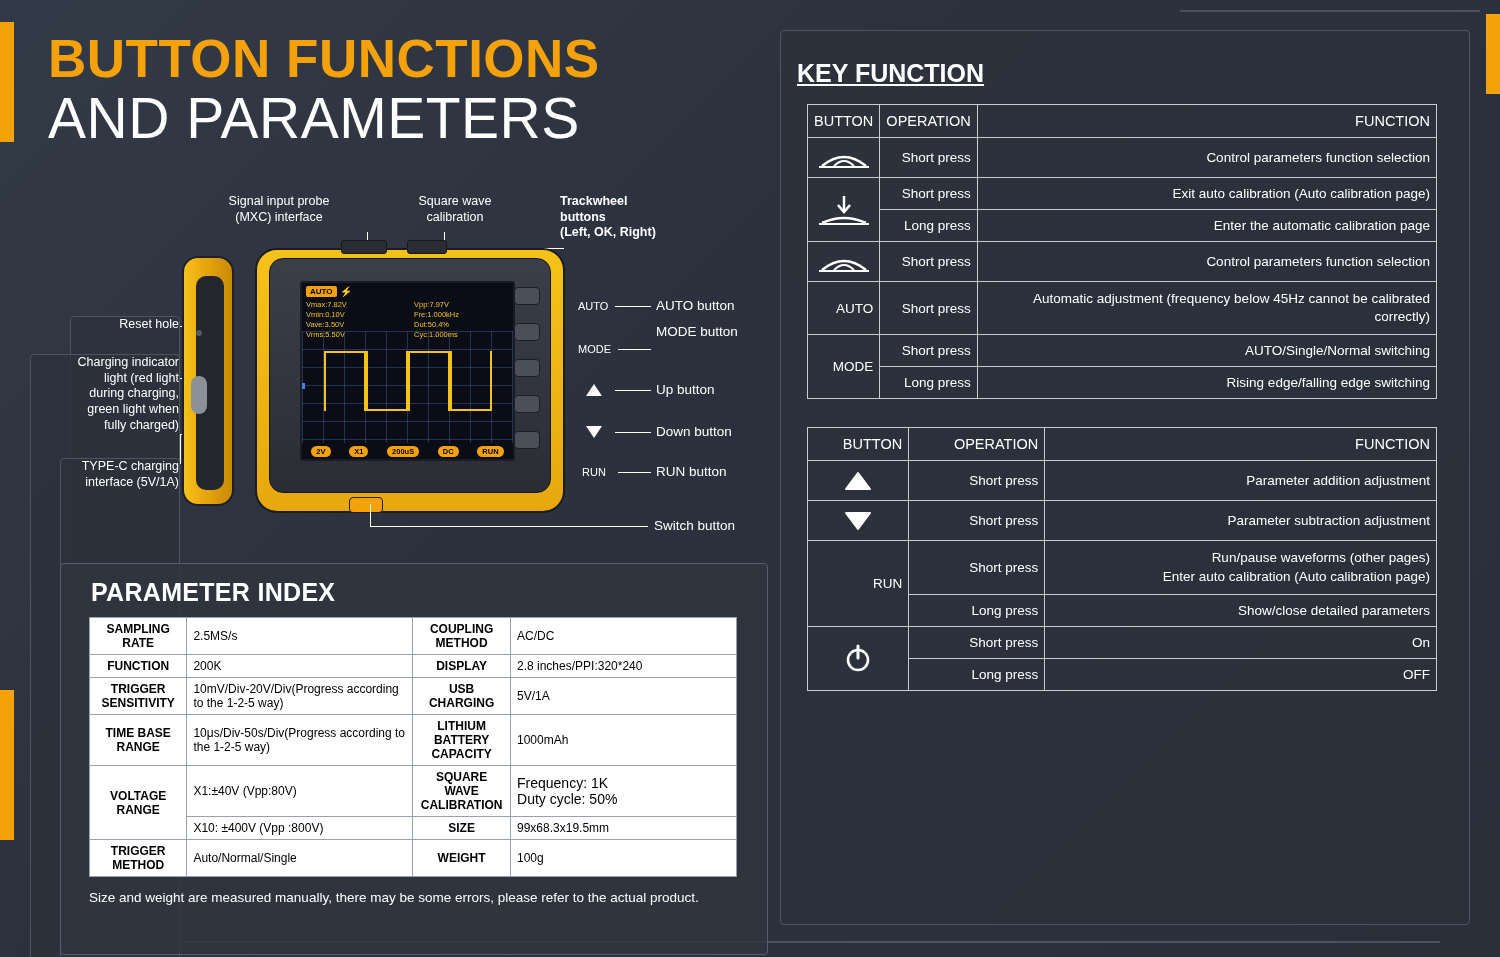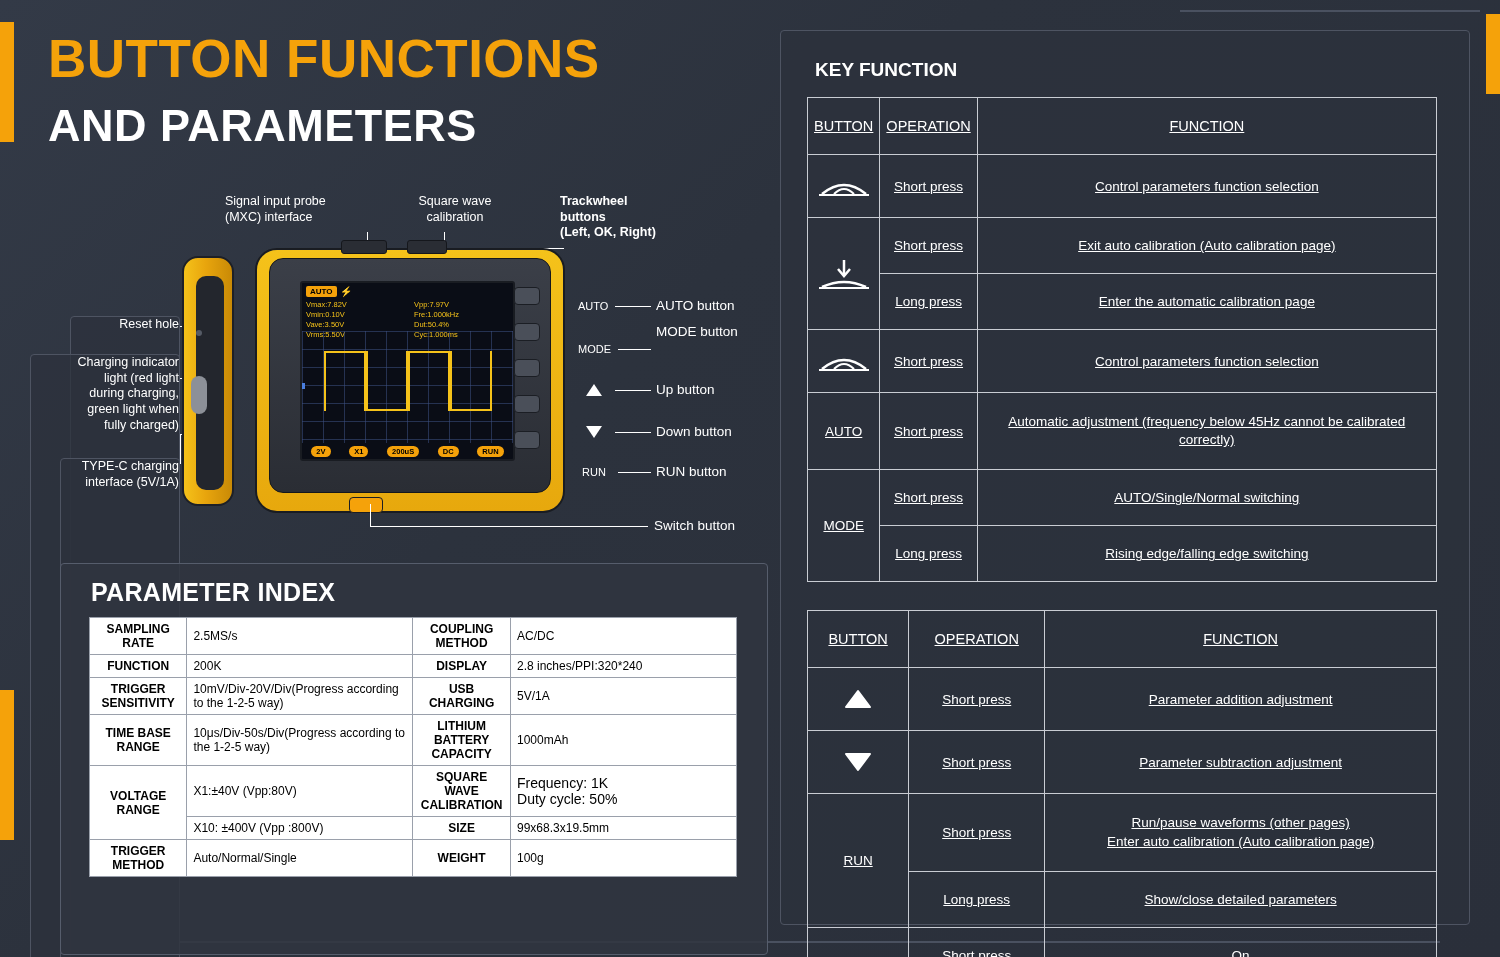--- a/index.html
+++ b/index.html
@@ -27,22 +27,22 @@
 
   
   .left {
     position:absolute; left:30px; top:18px; width:730px; height:920px;
   }
   .title-main {
     font-size:53px; font-weight:bold; color:#f5a20a;
     letter-spacing:0.5px; line-height:1.0; margin:14px 0 0 18px;
   }
   .title-sub {
-    font-size:45px; font-weight:bold; color:#ffffff;
-    letter-spacing:0.5px; line-height:1.05; margin:17px 0 0 18px;
+    font-size:57px; font-weight:normal; color:#ffffff;
+    letter-spacing:0.5px; line-height:1.05; margin:4px 0 0 18px;
   }
 
   
   .diagram { position:absolute; left:0; top:150px; width:730px; height:390px; }
 
   .callout { position:absolute; font-size:12.5px; color:#ffffff; line-height:1.25; }
   .callout.right { text-align:right; }
   .lead { position:absolute; background:#ffffff; }
 
   
@@ -156,28 +156,28 @@
     font-size:13.5px; color:#ffffff; margin:12px 0 0 28px; width:660px; line-height:1.35;
   }
 
   
   .right {
     position:absolute; left:780px; top:30px; width:690px; height:895px;
     background:rgba(44,49,60,.75);
     border:1px solid #4e5462;
     border-radius:4px;
   }
-  .kf-title { font-size:19px; font-weight:bold; color:#fff; margin:28px 0 16px 34px; }
+  .kf-title { font-size:25px; font-weight:bold; color:#fff; margin:28px 0 16px 16px;text-decoration:underline; }
   table.ktab {
     border-collapse:collapse; margin-left:26px; width:630px;
     border:1px solid #e8e8e8;
   }
   table.ktab td, table.ktab th {
     border:1px solid #c9ccd3; color:#ffffff; font-size:13.5px;
-    padding:20px 6px; text-align:center; font-weight:normal;text-decoration:underline;
+    padding:8px 6px; text-align:right; font-weight:normal;
   }
   table.ktab th { font-size:14.5px; }
   .icon-cell { height:40px; }
   .lbl-btn { font-size:16px; }
   .sub2 { font-size:12.5px; line-height:1.35; }
 
   
   svg { display:block; margin:0 auto; }
 </style>
 </head>
@@ -191,21 +191,21 @@
   <div class="frame-line" style="left:1180px;top:10px;width:300px;height:2px;"></div>
   <div class="orange-tab" style="right:0;top:14px;width:14px;height:80px;"></div>
 
   <div class="left">
 
     <div class="title-main">BUTTON FUNCTIONS</div>
     <div class="title-sub">AND PARAMETERS</div>
 
     <div class="diagram">
 
-      <div class="callout" style="left:195px; top:26px; width:140px; white-space:pre-line;">Signal input probe
+      <div class="callout" style="left:179px; top:26px; width:140px; text-align:center; white-space:pre-line;">Signal input probe
 (MXC) interface</div>
       <div class="lead" style="left:337px; top:64px; width:1px; height:44px;"></div>
 
       <div class="callout" style="left:370px; top:26px; width:110px; text-align:center; white-space:pre-line;">Square wave
 calibration</div>
       <div class="lead" style="left:414px; top:64px; width:1px; height:44px;"></div>
 
       <div class="callout" style="left:530px; top:26px; width:140px; white-space:pre-line;font-weight:bold;">Trackwheel
 buttons
 (Left, OK, Right)</div>
@@ -347,20 +347,21 @@
             <td class="val">99x68.3x19.5mm</td>
           </tr>
           <tr>
             <td class="lbl">TRIGGER METHOD</td>
             <td class="val">Auto/Normal/Single</td>
             <td class="lbl">WEIGHT</td>
             <td class="val">100g</td>
           </tr>
         </tbody>
       </table>
+      <div class="note">Size and weight are measured manually, there may be some errors, please refer to the actual product.</div>
     </div>
   </div>
 
   <div class="right">
     <div class="kf-title">KEY FUNCTION</div>
 
     <table class="ktab">
       <tbody>
         <tr>
           <th class="c-btn">BUTTON</th>

